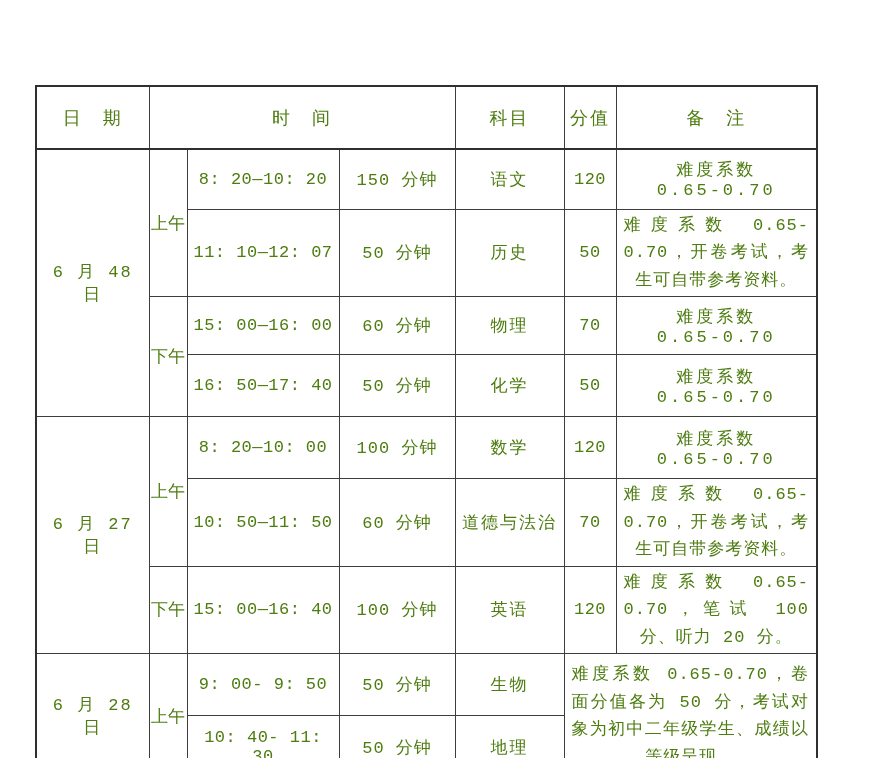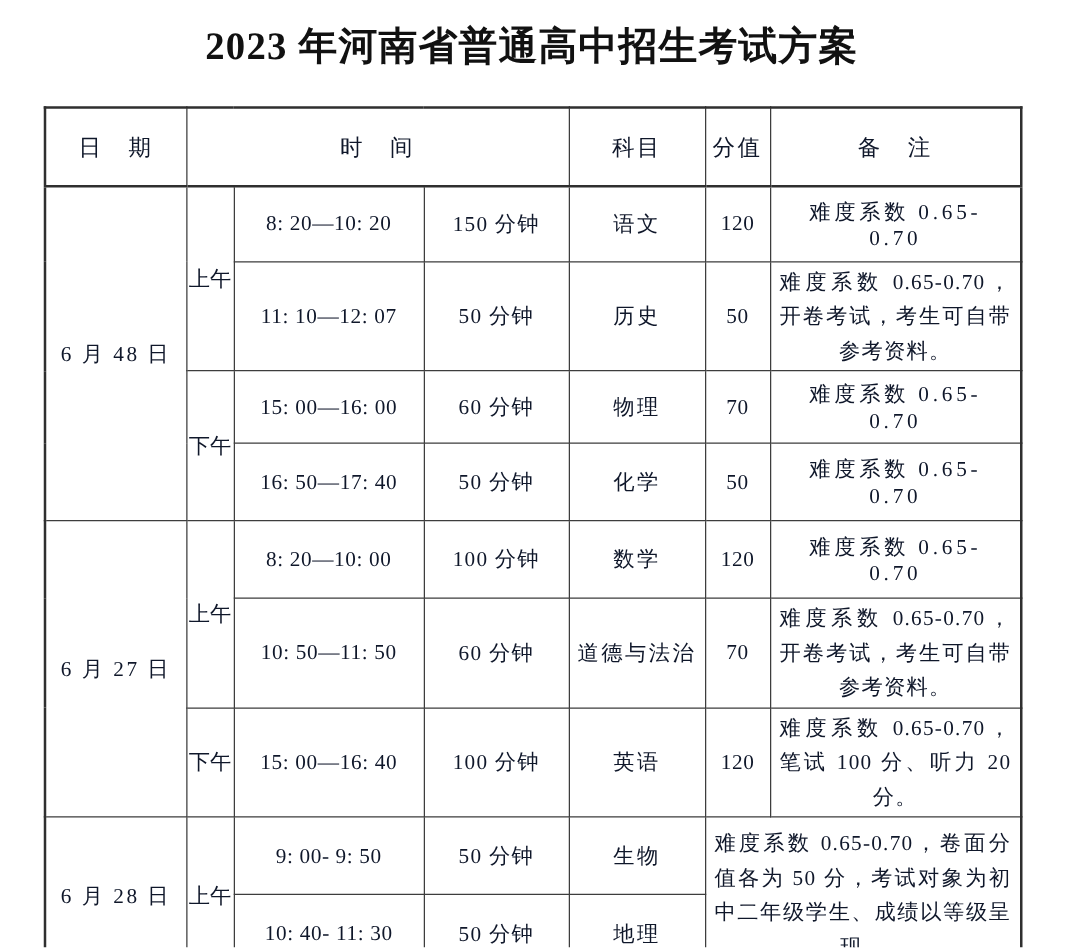--- a/index.html
+++ b/index.html
@@ -35,21 +35,22 @@
   }
   .schedule th, .schedule td {
     border: 1px solid #3d3d3d;
     text-align: center;
     vertical-align: middle;
     font-size: 17px;
     font-weight: normal;
     padding: 0 4px;
     box-sizing: border-box;
     overflow: hidden;
-    color: #0f172a;
+    color: #4d7c0f;
+    font-family: Liberation Mono, monospace;
   }
   .schedule thead th {
     border-bottom: 2px solid #2f2f2f;
     font-size: 18px;
     letter-spacing: 2px;
   }
   .schedule td.date-cell   { letter-spacing: 2px; }
   .schedule td.period-cell { padding: 0; letter-spacing: 0; }
   .schedule td.time-cell   { letter-spacing: 0.5px; }
   .schedule td.duration-cell { letter-spacing: 1px; }
@@ -65,21 +66,20 @@
     line-height: 1.62;
     letter-spacing: 1px;
     padding: 2px 7px;
   }
 </style>
 </head>
 <body>
 
 <div class="page">
 
-  <div class="doc-title">2023 年河南省普通高中招生考试方案</div>
 
   <table class="schedule">
     <colgroup>
       <col style="width:113px">
       <col style="width:38px">
       <col style="width:152px">
       <col style="width:116px">
       <col style="width:109px">
       <col style="width:52px">
       <col style="width:201px">

